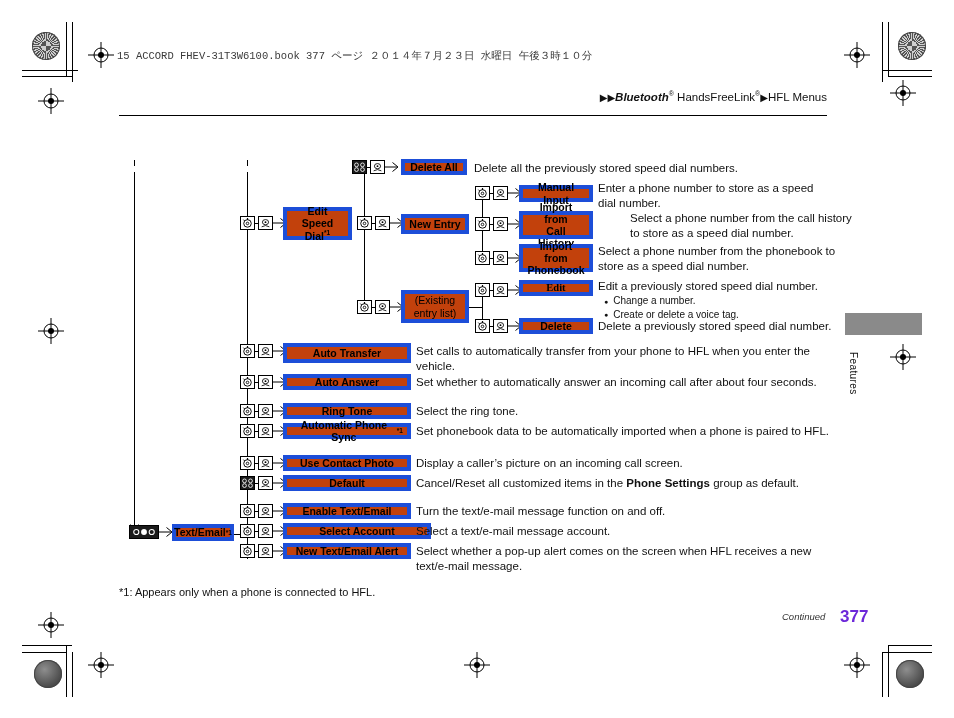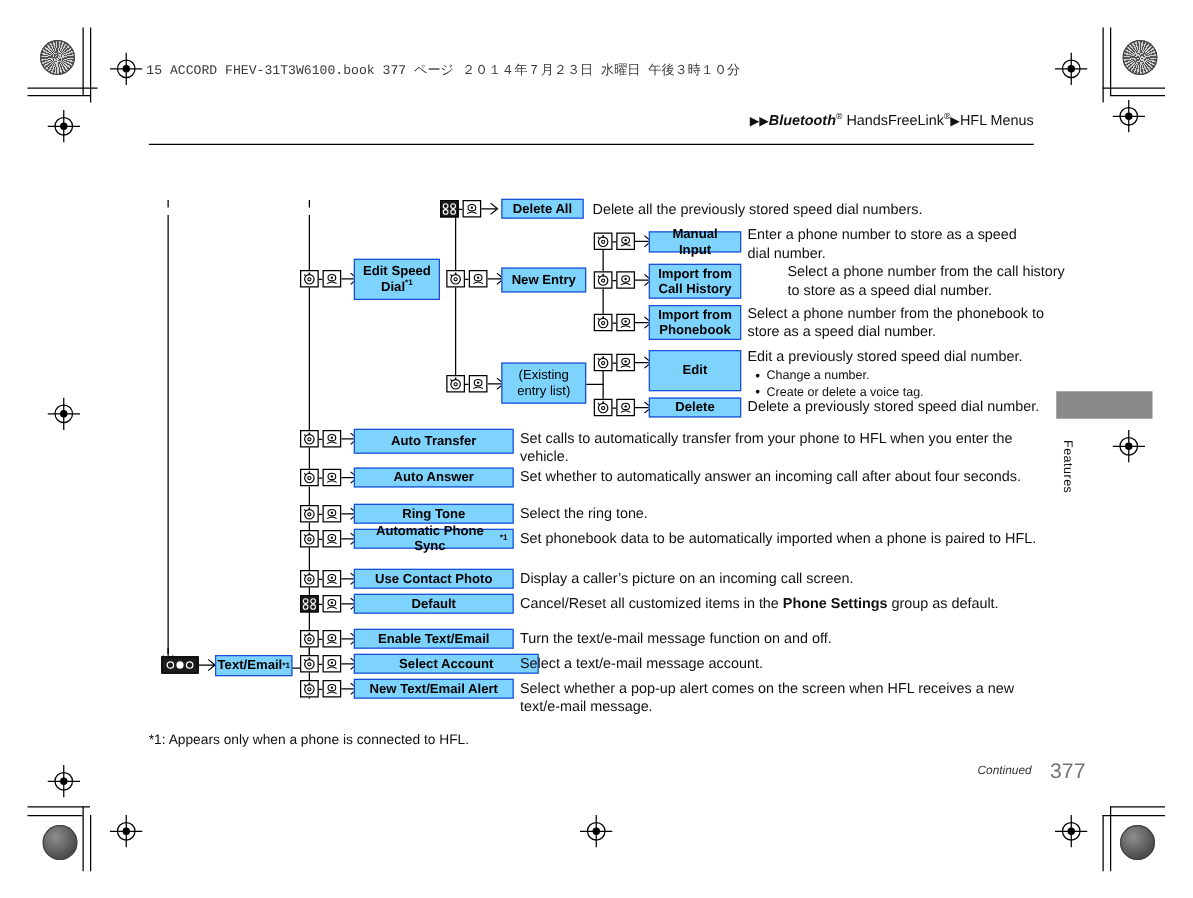--- a/index.html
+++ b/index.html
@@ -65,22 +65,22 @@
     text-orientation:mixed;
   }
 
   
   .ln{position:absolute;background:#000;}
   .ln.v{width:1px;}
   .ln.h{height:1px;}
 
   .box{
     position:absolute;
-    border:1px solid #1d4ed8;
-    background:#7dd3fc;
+    border:4px solid #1d4ed8;
+    background:#c2410c;
     font-size:10.5px;
     font-weight:bold;
     color:#000;
     display:flex;
     align-items:center;
     justify-content:center;
     text-align:center;
     line-height:1.15;
     box-sizing:border-box;
     padding:1px 4px;
@@ -115,22 +115,22 @@
   }
   .continued{
     position:absolute;
     font-size:9.5px;
     font-style:italic;
     color:#333;
   }
   .pageno{
     position:absolute;
     font-size:17px;
-    font-weight:normal;
-    color:#737373;
+    font-weight:bold;
+    color:#6d28d9;
   }
 
   
   .icongrp{position:absolute;display:flex;align-items:center;}
   .icn{
     width:15px;height:14px;
     border:1px solid #000;
     background:#fff;
     box-sizing:border-box;
     display:block;
@@ -495,21 +495,21 @@
           <path d="M3 11.5 q4.5 -3 9 0" fill="none" stroke="#000" stroke-width="1"></path>
           <circle cx="7.5" cy="6" r="1.1" fill="#000"></circle>
         </svg>
     </span>
     <span class="arrowto">
       <svg width="15" height="12" viewBox="0 0 15 12">
           <path d="M0 6 H12 M7.5 1.5 L13 6 L7.5 10.5" fill="none" stroke="#000" stroke-width="1"></path>
         </svg>
     </span>
   </div>
-  <div class="box" style="left:519px;top:280px;width:74px;height:33px;">Edit</div>
+  <div class="box" style="left:519px;top:280px;width:74px;height:16px;font-family:Liberation Serif, serif;">Edit</div>
   <div class="desc" style="left:598px;top:279px;width:240px;">Edit a previously stored speed dial number.</div>
   <div class="bullets" style="left:604px;top:294px;width:240px;">
     <div>Change a number.</div>
     <div>Create or delete a voice tag.</div>
   </div>
 
   <div class="icongrp" style="left:475px;top:319px;">
     <span class="icn">
       <svg viewBox="0 0 15 14">
           <circle cx="7.5" cy="7.5" r="4.4" fill="none" stroke="#000" stroke-width="1.1"></circle>

